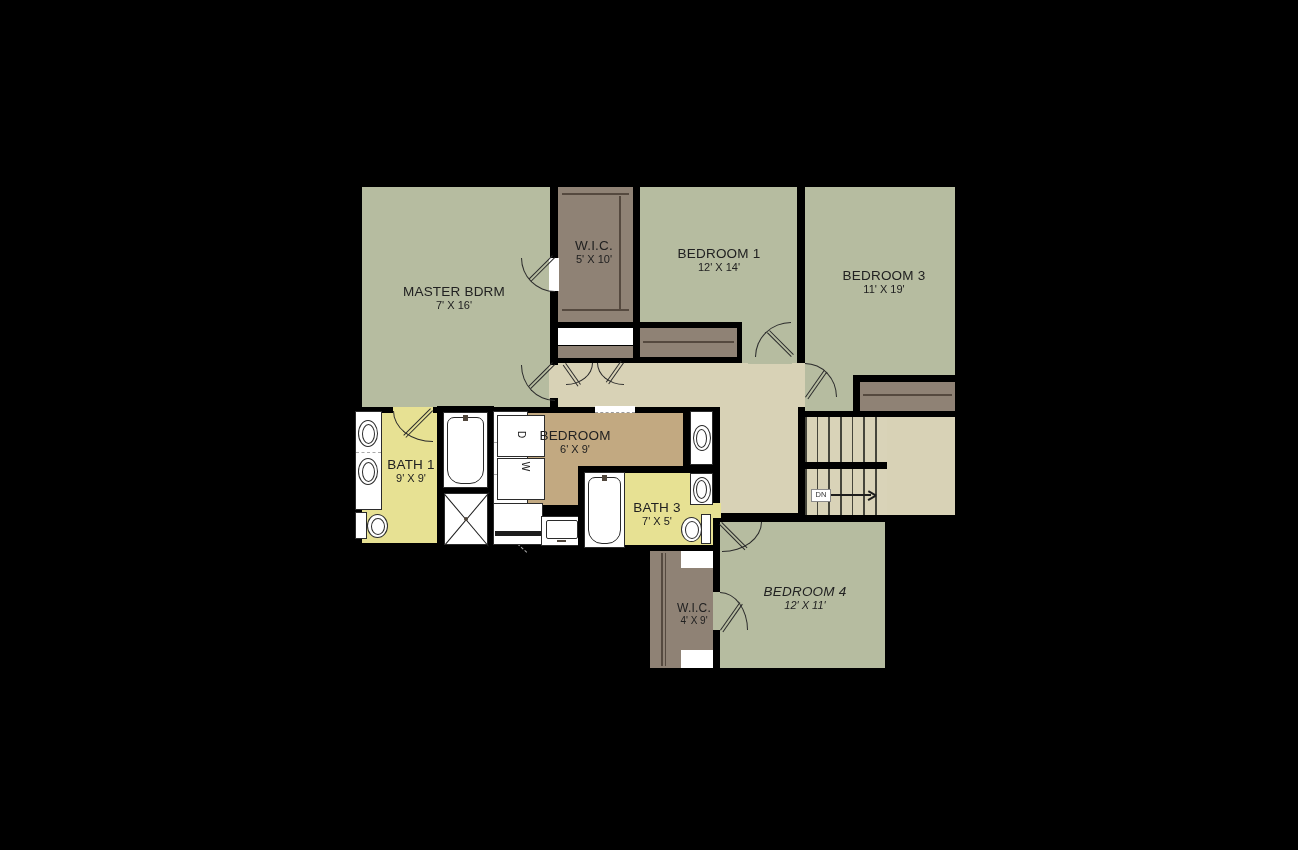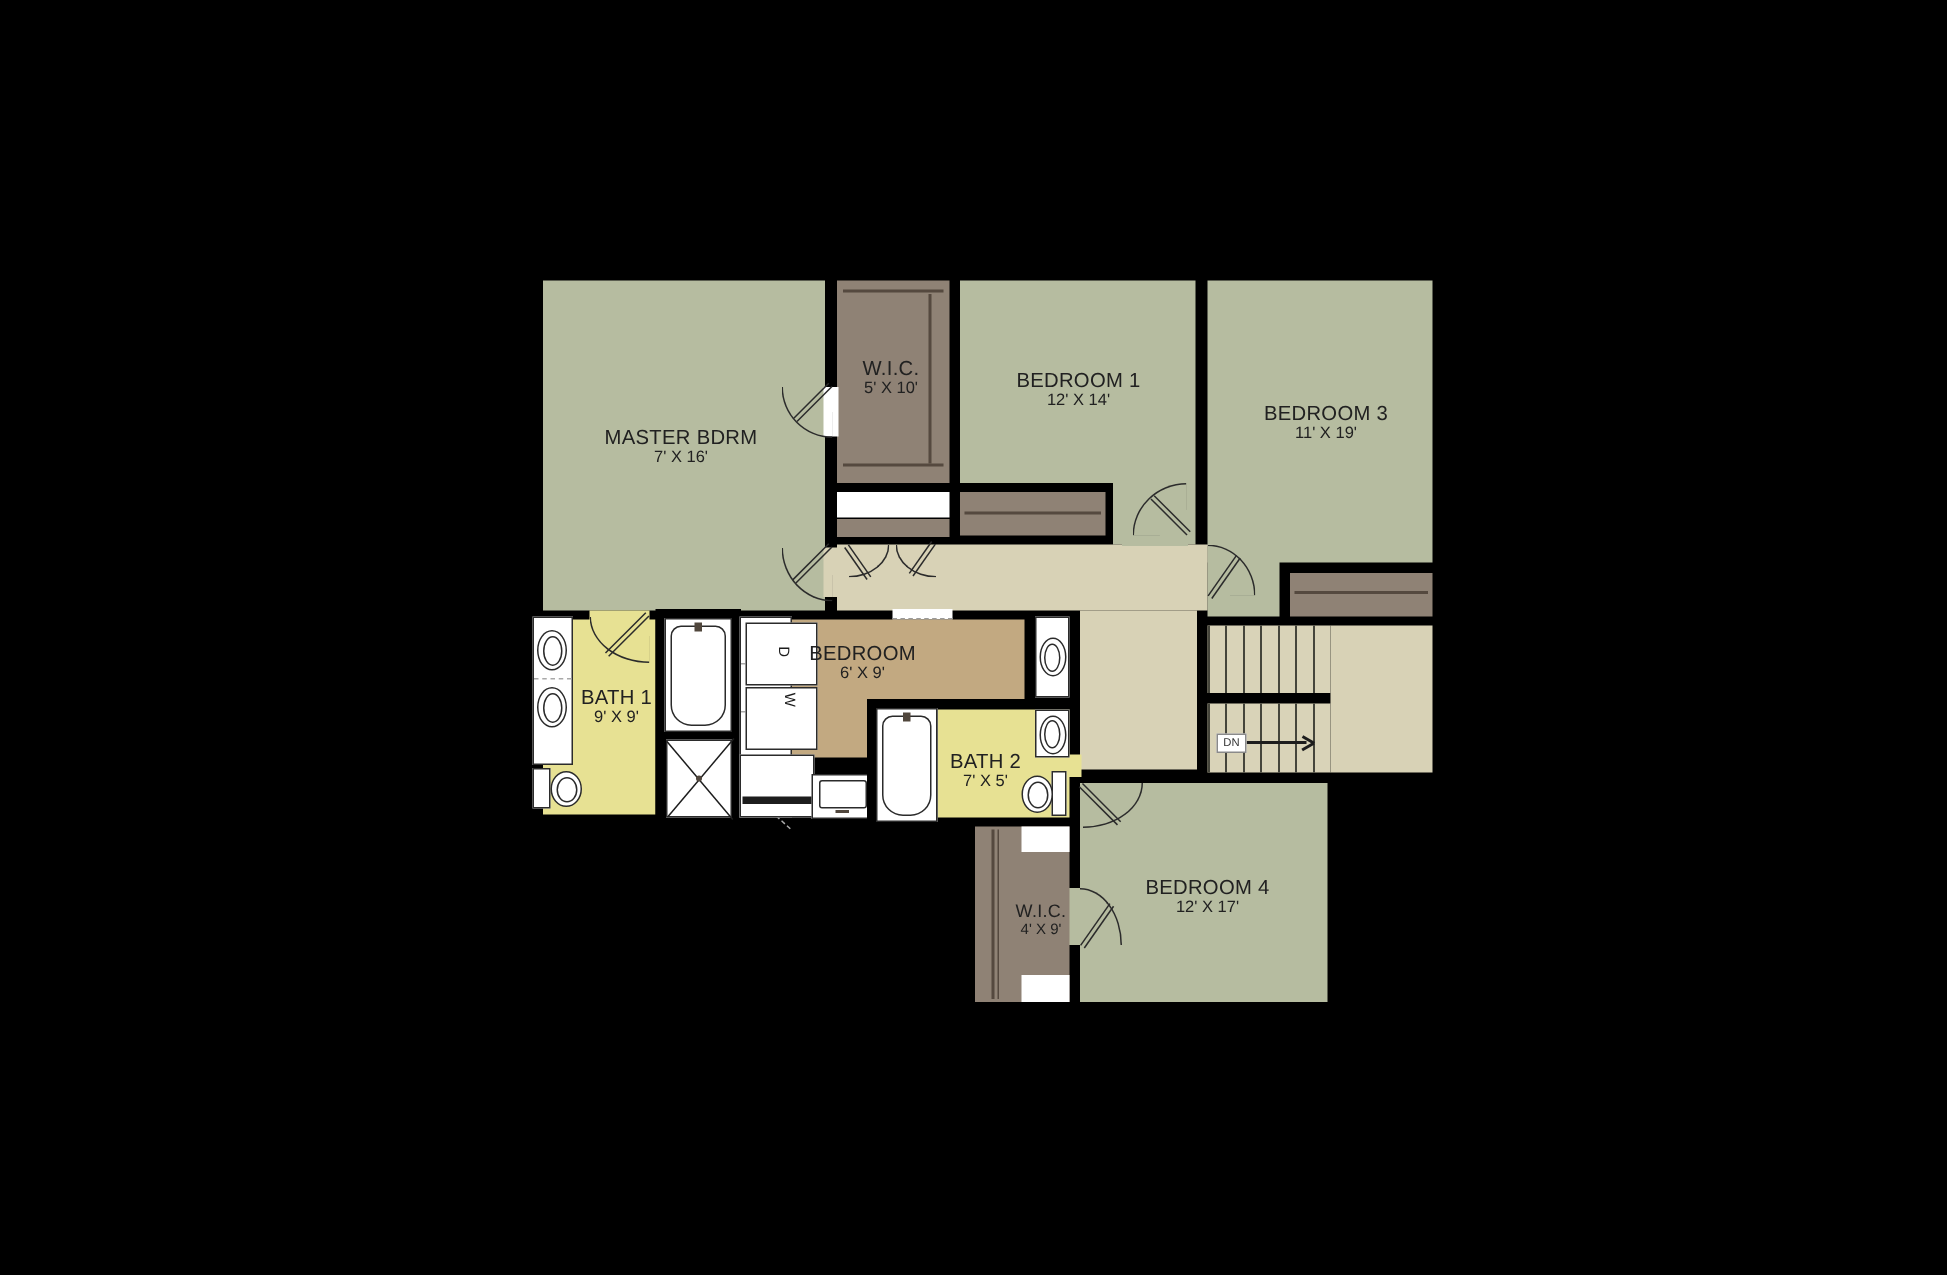--- a/index.html
+++ b/index.html
@@ -193,25 +193,25 @@
   </div>
   <div class="rlabel" style="left:411px;top:471px;">
     <span class="nm">BATH 1</span>
     <span class="dm">9' X 9'</span>
   </div>
   <div class="rlabel" style="left:575px;top:442px;">
     <span class="nm">BEDROOM</span>
     <span class="dm">6' X 9'</span>
   </div>
   <div class="rlabel" style="left:657px;top:514px;">
-    <span class="nm">BATH 2</span>
+    <span class="nm">BATH 3</span>
     <span class="dm">7' X 5'</span>
   </div>
-  <div class="rlabel" style="left:805px;top:598px;">
+  <div class="rlabel" style="left:805px;top:598px;font-style:italic;">
     <span class="nm">BEDROOM 4</span>
-    <span class="dm">12' X 17'</span>
+    <span class="dm">12' X 11'</span>
   </div>
   <div class="rlabel small" style="left:694px;top:614px;">
     <span class="nm">W.I.C.</span>
     <span class="dm">4' X 9'</span>
   </div>
 
 </div>
 
 </body></html>

